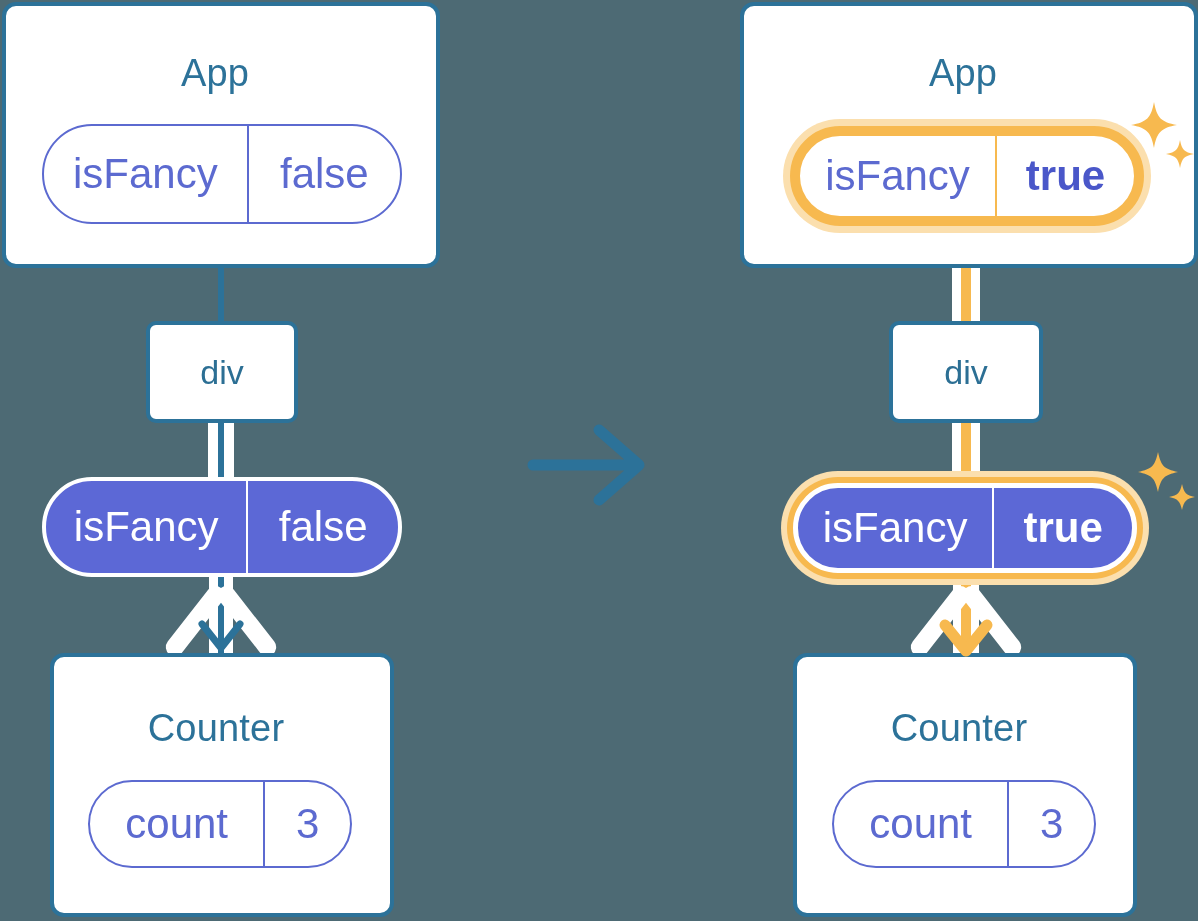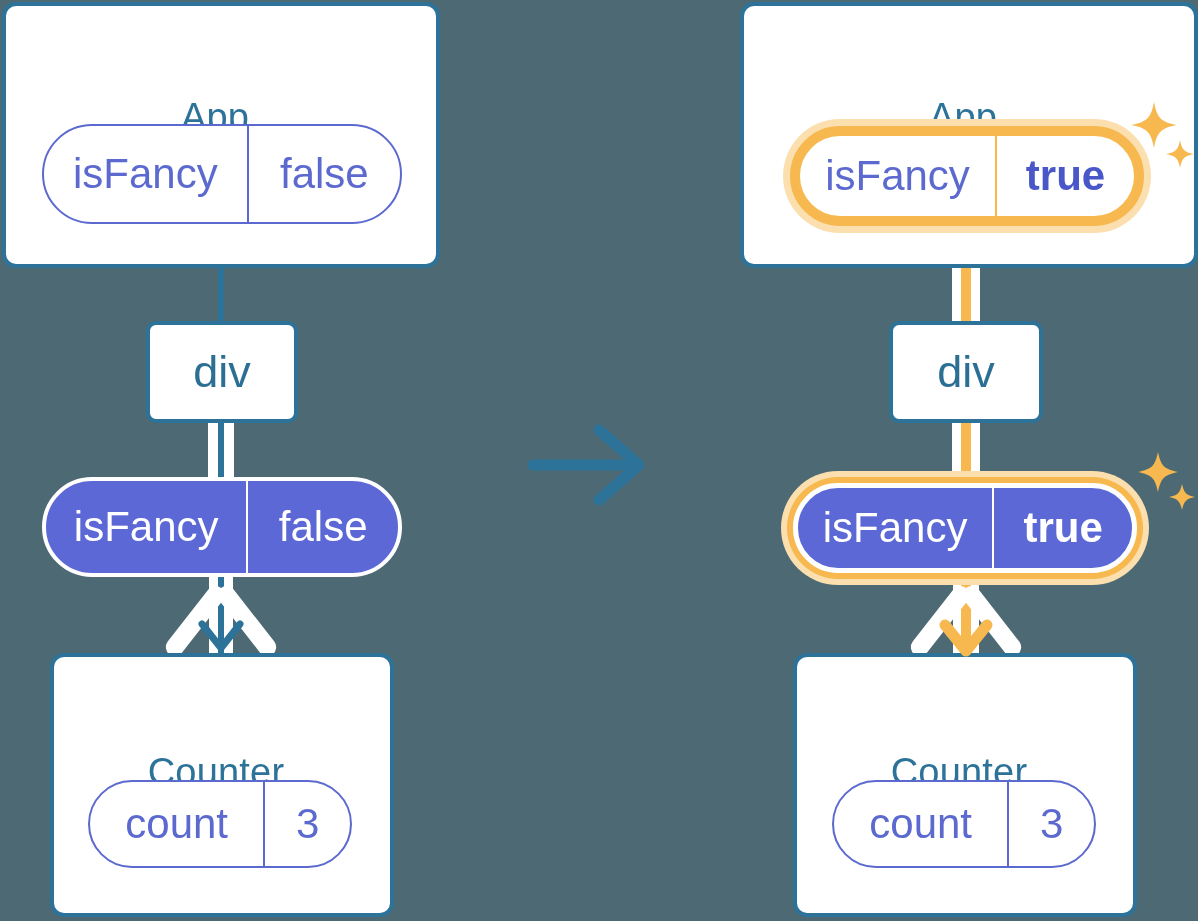--- a/index.html
+++ b/index.html
@@ -20,21 +20,20 @@
     z-index: 5;
   }
   .card-title {
     position: absolute;
     left: 0; right: 12px;
     text-align: center;
     color: #2c7299;
     font-size: 38px;
     letter-spacing: .2px;
     white-space: nowrap;
-    margin-top: 44px;
   }
 
   
   .pill {
     position: absolute;
     display: flex;
     align-items: stretch;
     border-radius: 999px;
     overflow: hidden;
     z-index: 8;
@@ -80,21 +79,21 @@
   .pill.hl-solid .v { border-left: 2px solid #ffffff; font-weight: bold; }
 
   
   .node-div {
     position: absolute;
     background: #ffffff;
     border: 4px solid #2c7299;
     border-radius: 10px;
     display: flex; align-items: center; justify-content: center;
     color: #2c6f94;
-    font-size: 45px;
+    font-size: 34px;
     z-index: 7;
   }
 
   
   .wire {
     position: absolute;
     z-index: 2;
   }
   .wire.blue  { background: #2c7299; }
   .wire.lightblue { background: #c5d9ea; }

